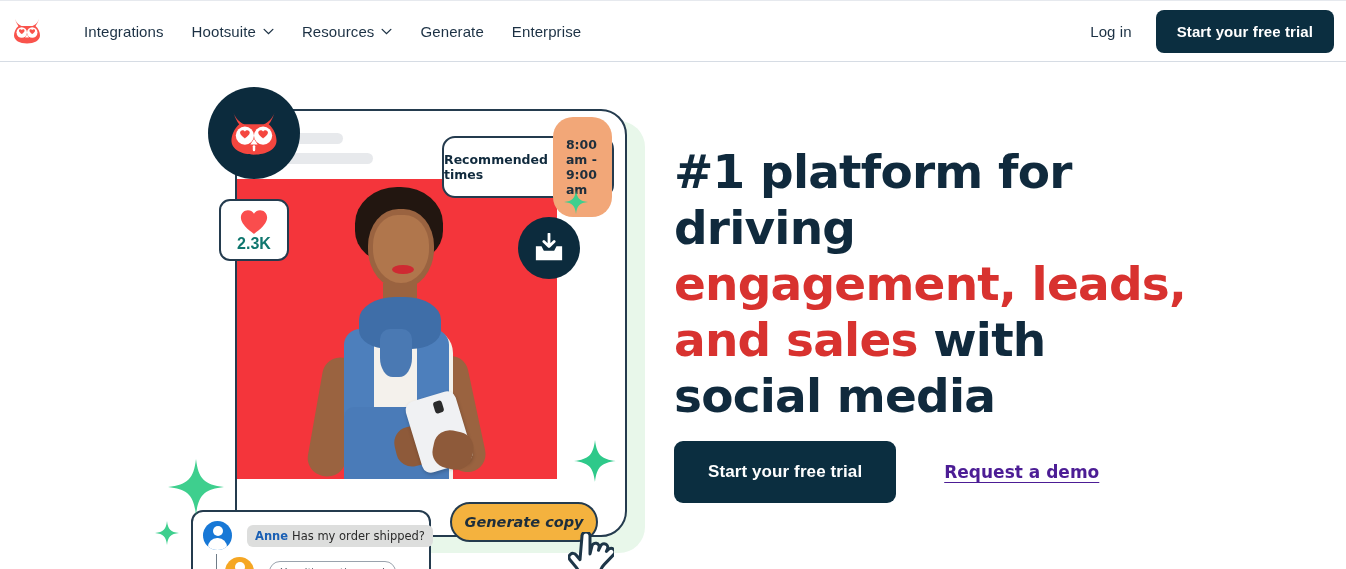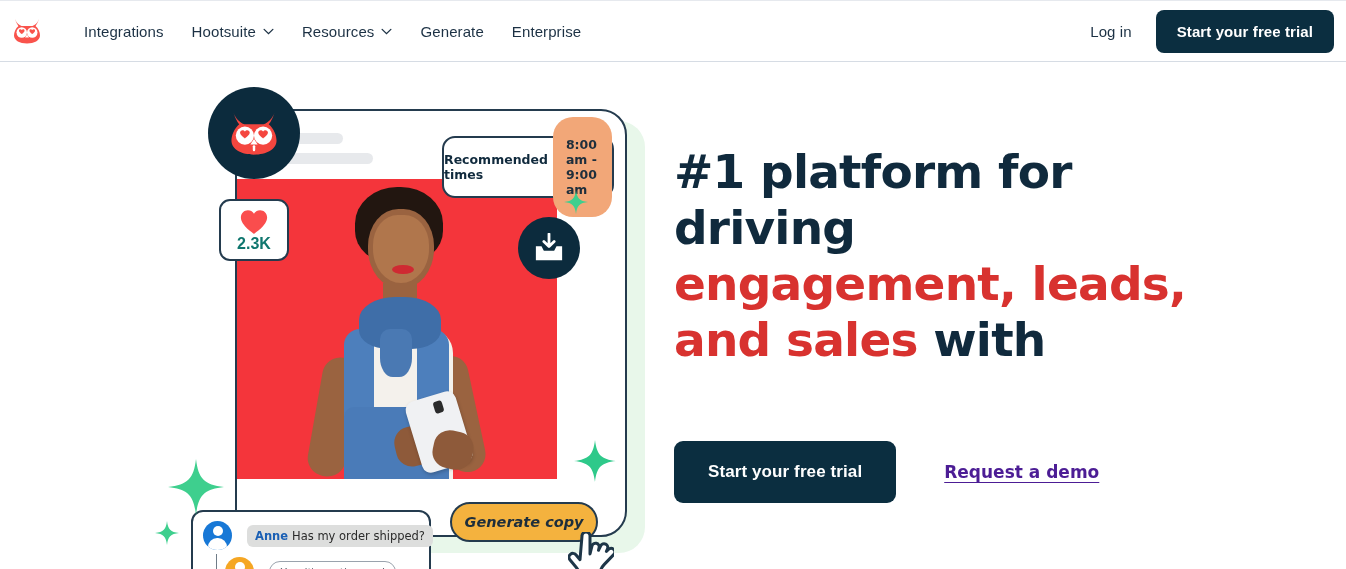--- a/index.html
+++ b/index.html
@@ -417,20 +417,21 @@
       </svg>
 
     </div>
 
     <div id="copy">
       <h1 id="headline">
         <span>#1 platform for</span><br>
         <span>driving</span><br>
         <span class="hl-red">engagement, leads,</span><br>
         <span class="hl-red">and sales</span><span> with</span><br>
+        <span>social media</span>
       </h1>
 
       <div id="cta-row">
         <button id="hero-trial">Start your free trial</button>
         <a id="demo-link" href="#">Request a demo</a>
       </div>
     </div>
 
   </section>
 </div>

